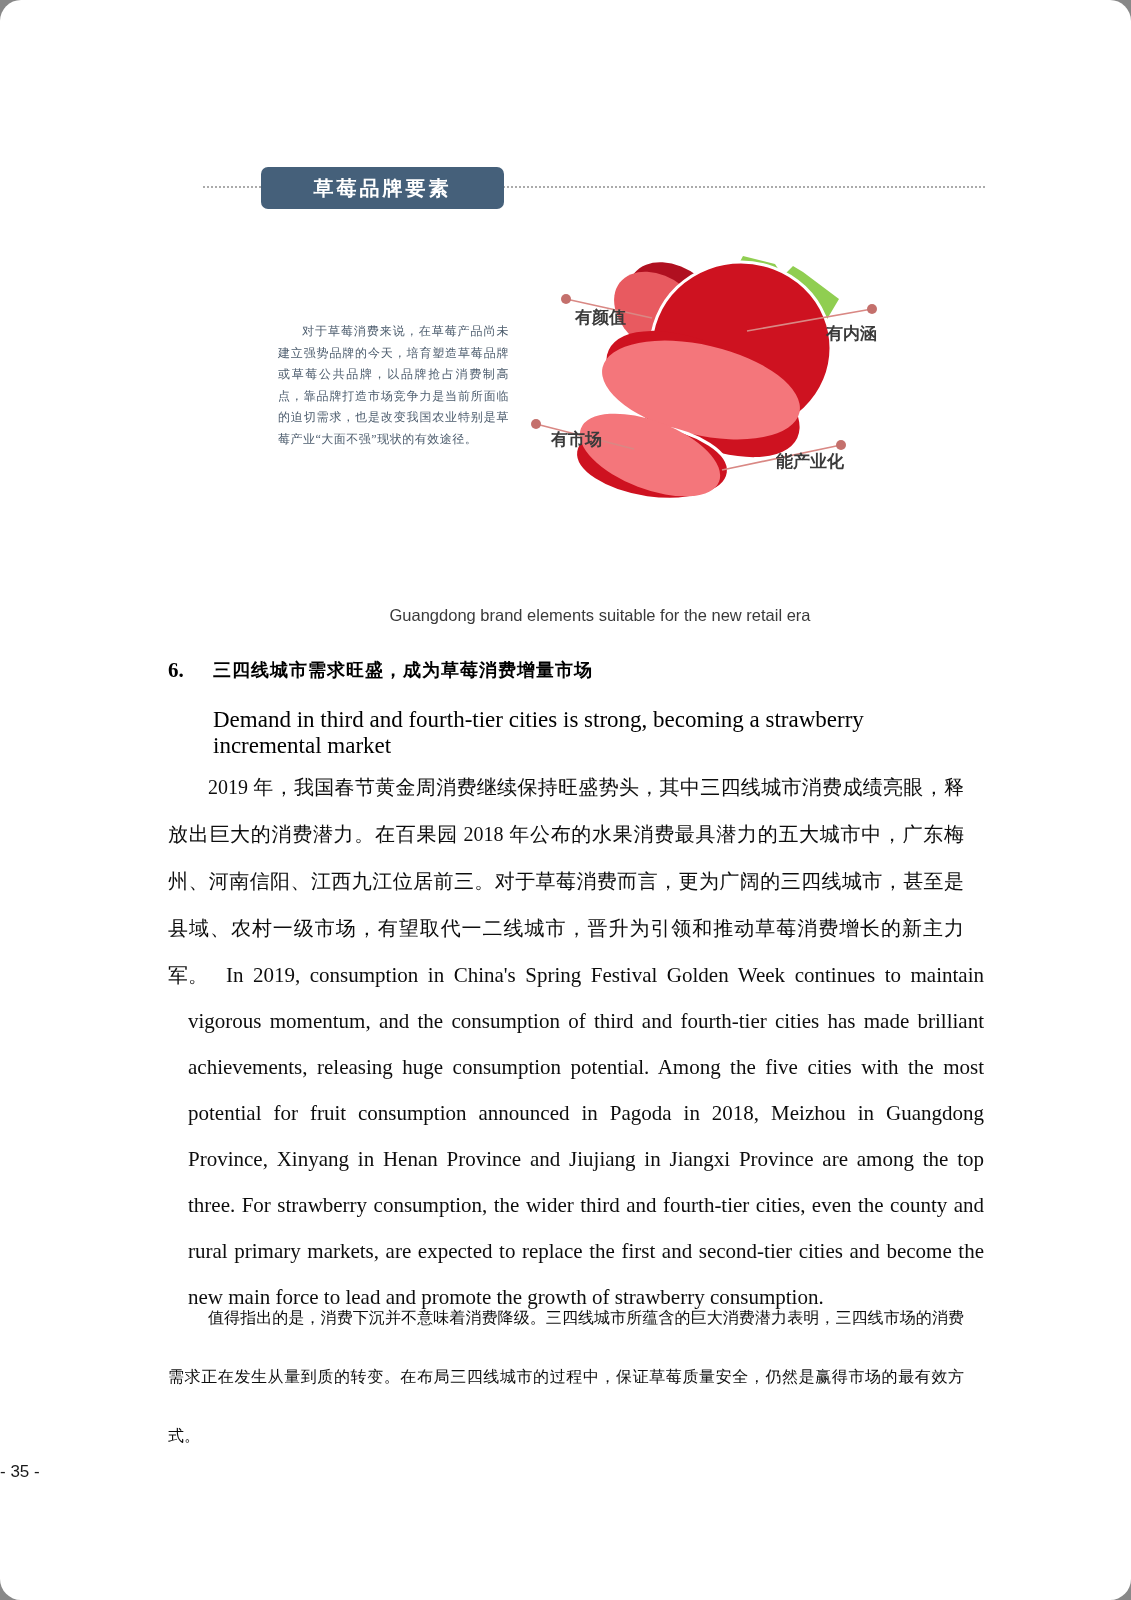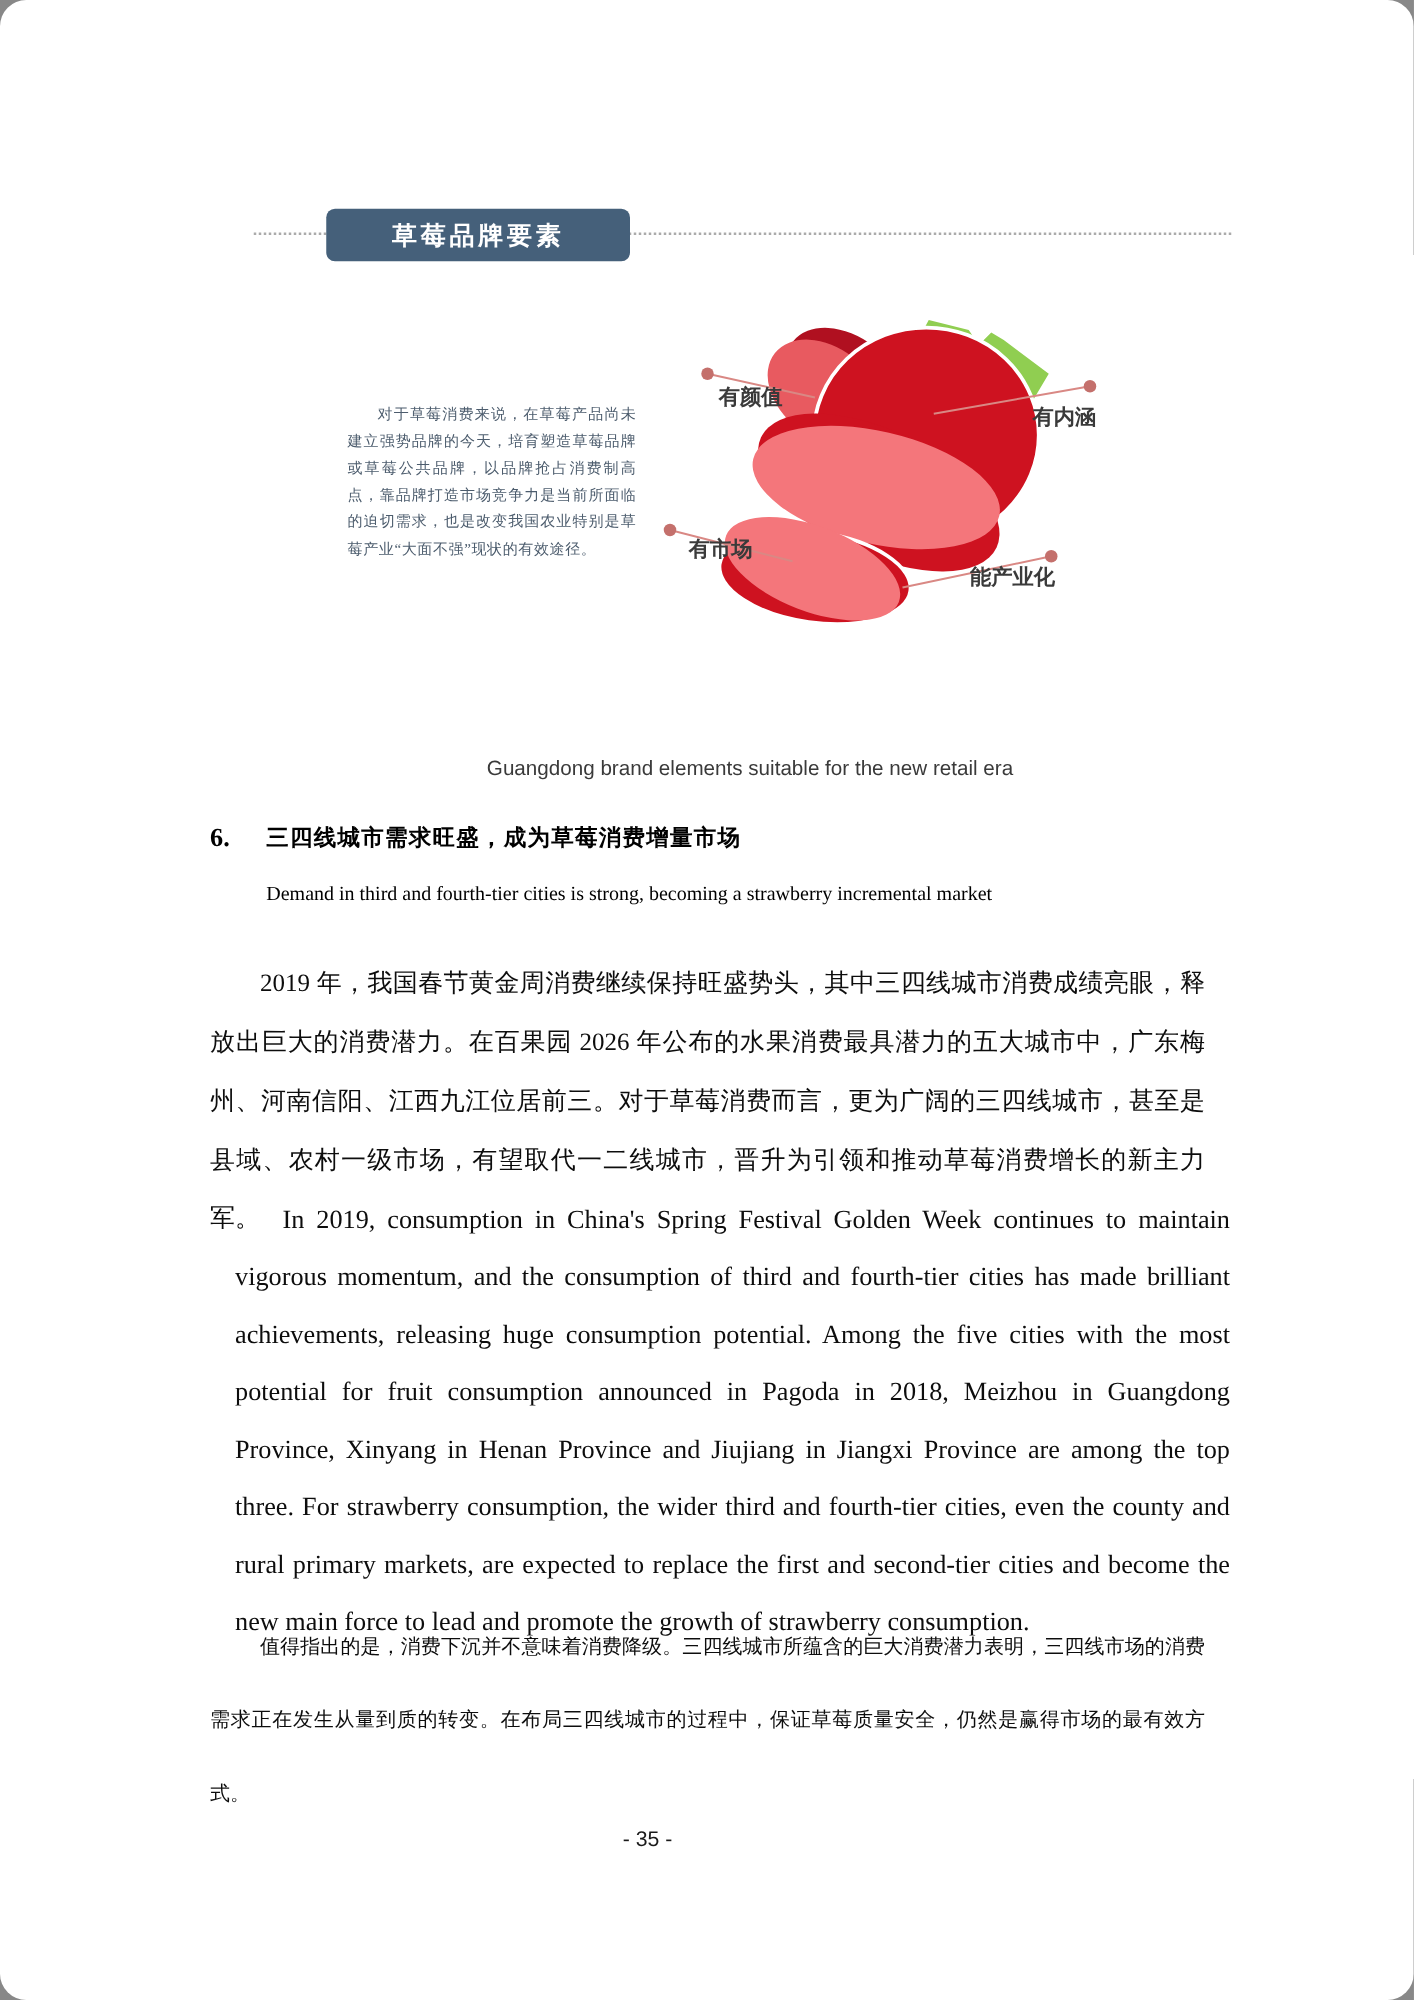--- a/index.html
+++ b/index.html
@@ -50,30 +50,30 @@
     position:absolute;left:168px;top:658px;width:800px;
     display:flex;font-size:21px;font-weight:bold;color:#000;
   }
   .section-number{width:45px;font-family:"Liberation Serif","DejaVu Serif",serif;}
   .section-title-zh{
     font-family:"Liberation Sans","DejaVu Sans",sans-serif;
     letter-spacing:1px;font-size:18px;
   }
   .section-title-en{
     position:absolute;left:213px;top:707px;width:760px;
-    font-size:16px;color:#000;
+    font-size:23px;color:#000;
   }
   
   .para{position:absolute;left:168px;width:796px;text-align:justify;color:#0d0d0d;}
   .para-zh-1{top:764px;font-size:20px;line-height:47px;text-indent:40px;}
   .para-en-1{top:952px;font-size:21px;line-height:46px;text-indent:38px;margin-left:20px;}
   .para-zh-2{top:1288px;font-size:16px;line-height:59px;text-indent:40px;}
   
   .page-number{
-    position:absolute;left:0;top:1462px;width:1036px;text-align:center;
+    position:absolute;left:0;top:1462px;width:1036px;
     font-size:17px;color:#1a1a1a;
     font-family:"Liberation Sans","DejaVu Sans",sans-serif;
   }
 </style>
 </head>
 <body>
 
 <div class="page">
 
   <div class="dotted-rule"></div>
@@ -118,19 +118,19 @@
   </svg>
 
   <div class="caption">Guangdong brand elements suitable for the new retail era</div>
 
   <div class="section-heading">
     <span class="section-number">6.</span>
     <span class="section-title-zh">三四线城市需求旺盛，成为草莓消费增量市场</span>
   </div>
   <div class="section-title-en">Demand in third and fourth-tier cities is strong, becoming a strawberry incremental market</div>
 
-  <div class="para para-zh-1">2019 年，我国春节黄金周消费继续保持旺盛势头，其中三四线城市消费成绩亮眼，释放出巨大的消费潜力。在百果园 2026 年公布的水果消费最具潜力的五大城市中，广东梅州、河南信阳、江西九江位居前三。对于草莓消费而言，更为广阔的三四线城市，甚至是县域、农村一级市场，有望取代一二线城市，晋升为引领和推动草莓消费增长的新主力军。</div>
+  <div class="para para-zh-1">2019 年，我国春节黄金周消费继续保持旺盛势头，其中三四线城市消费成绩亮眼，释放出巨大的消费潜力。在百果园 2018 年公布的水果消费最具潜力的五大城市中，广东梅州、河南信阳、江西九江位居前三。对于草莓消费而言，更为广阔的三四线城市，甚至是县域、农村一级市场，有望取代一二线城市，晋升为引领和推动草莓消费增长的新主力军。</div>
   <div class="para para-en-1">In 2019, consumption in China's Spring Festival Golden Week continues to maintain vigorous momentum, and the consumption of third and fourth-tier cities has made brilliant achievements, releasing huge consumption potential. Among the five cities with the most potential for fruit consumption announced in Pagoda in 2018, Meizhou in Guangdong Province, Xinyang in Henan Province and Jiujiang in Jiangxi Province are among the top three. For strawberry consumption, the wider third and fourth-tier cities, even the county and rural primary markets, are expected to replace the first and second-tier cities and become the new main force to lead and promote the growth of strawberry consumption.</div>
   <div class="para para-zh-2">值得指出的是，消费下沉并不意味着消费降级。三四线城市所蕴含的巨大消费潜力表明，三四线市场的消费需求正在发生从量到质的转变。在布局三四线城市的过程中，保证草莓质量安全，仍然是赢得市场的最有效方式。</div>
 
   <div class="page-number">- 35 -</div>
 
 </div>
 
 </body></html>

